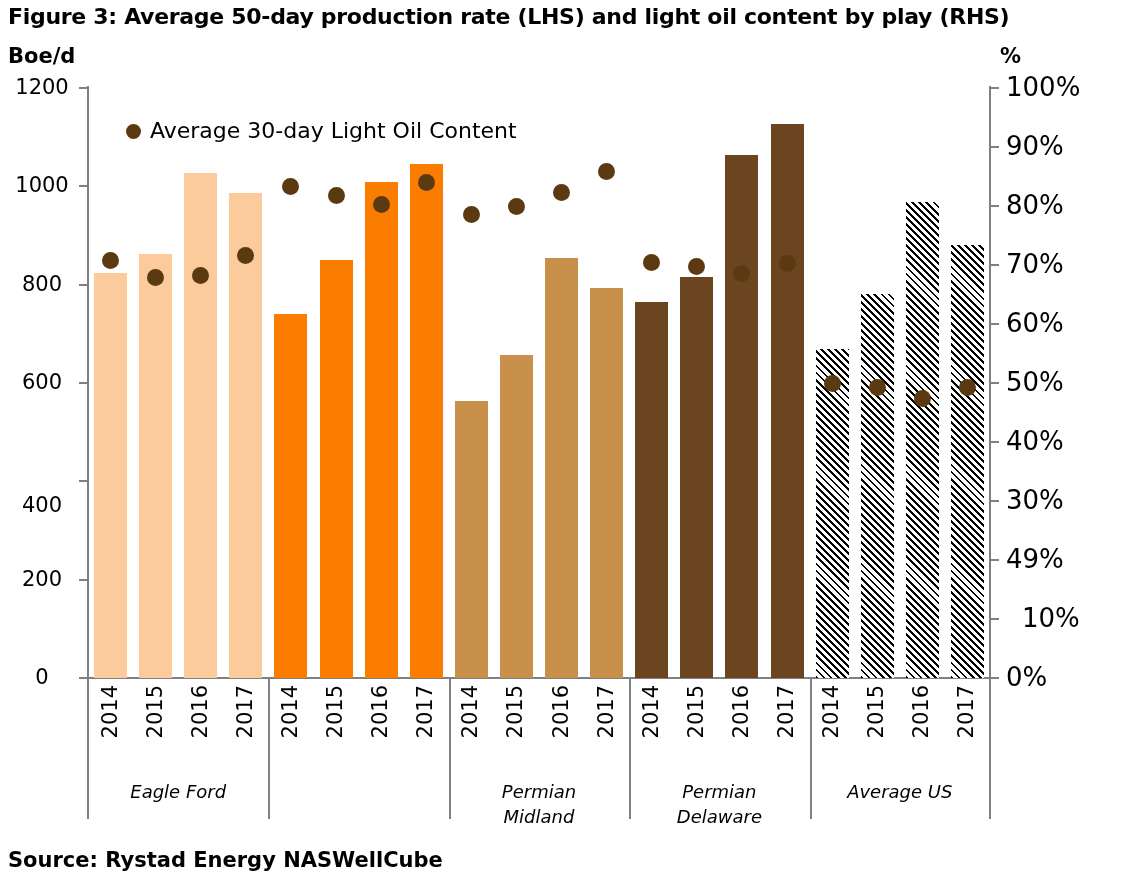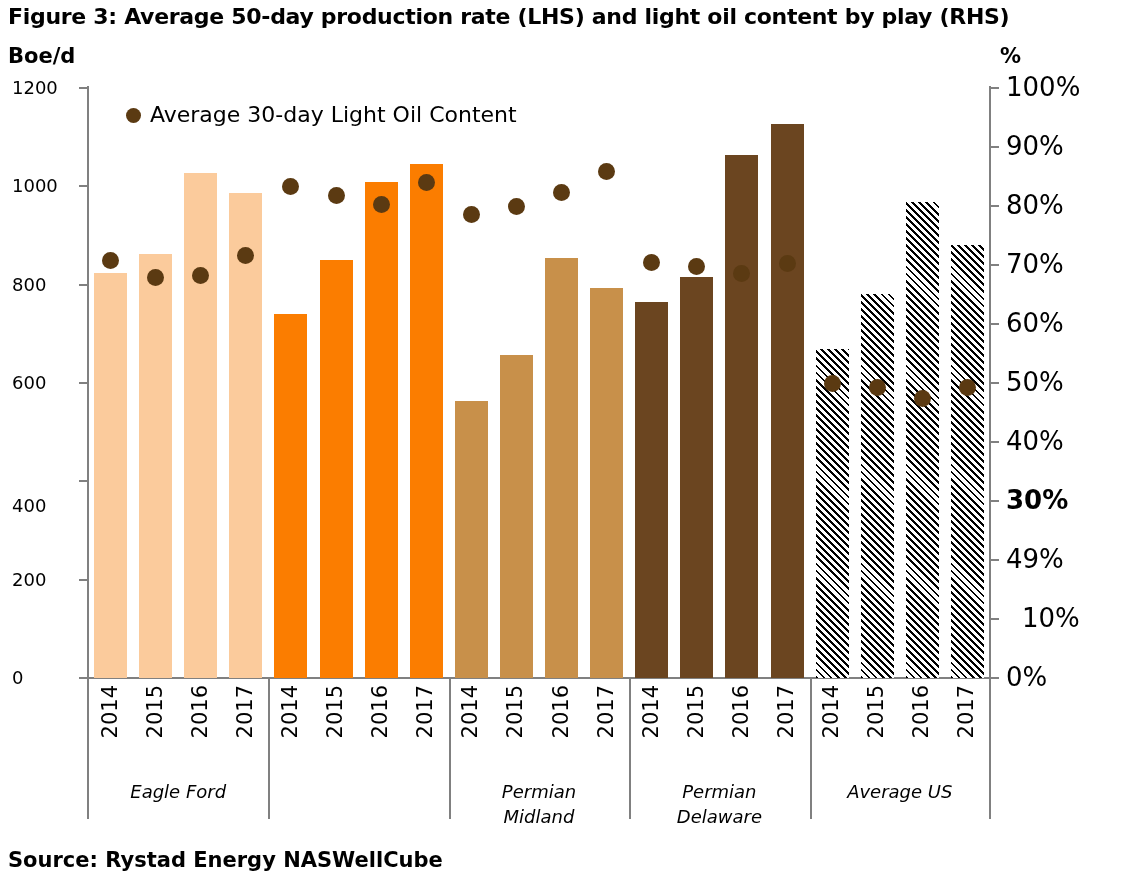--- a/index.html
+++ b/index.html
@@ -87,22 +87,22 @@
     position: absolute;
     left: 990px;
     width: 9px;
     height: 2px;
     background: #808080;
   }
   .ylabel-left {
     position: absolute;
     right: 1052px;
     width: 60px;
-    text-align: left;
-    font-size: 18px;
+    text-align: center;
+    font-size: 21px;
     line-height: 21px;
   }
   .ylabel-right {
     position: absolute;
     left: 1006px;
     width: 70px;
     text-align: left;
     font-size: 26px;
     line-height: 21px;
   }
@@ -131,21 +131,21 @@
     width: 17px;
     height: 17px;
     border-radius: 50%;
     background: #5B3A12;
   }
 
   
   #legend {
     position: absolute;
     left: 126px;
-    top: 104px;
+    top: 120px;
     display: flex;
     align-items: center;
     gap: 9px;
   }
   #legend-dot {
     width: 15px;
     height: 15px;
     border-radius: 50%;
     background: #5B3A12;
   }
@@ -243,21 +243,21 @@
     <div class="ylabel-left" style="top: 77px;">1200</div>
   </div>
 <div id="ticks-right">
     <div class="tick-right" style="top: 677px;"></div>
     <div class="ylabel-right" style="top: 667px;">0%</div>
     <div class="tick-right" style="top: 618px;"></div>
     <div class="ylabel-right" style="top: 608px; margin-left: 16px;">10%</div>
     <div class="tick-right" style="top: 559px;"></div>
     <div class="ylabel-right" style="top: 549px;">49%</div>
     <div class="tick-right" style="top: 500px;"></div>
-    <div class="ylabel-right" style="top: 490px; font-weight: bold;">30%</div>
+    <div class="ylabel-right" style="top: 490px;">30%</div>
     <div class="tick-right" style="top: 441px;"></div>
     <div class="ylabel-right" style="top: 431px;">40%</div>
     <div class="tick-right" style="top: 382px;"></div>
     <div class="ylabel-right" style="top: 372px;">50%</div>
     <div class="tick-right" style="top: 323px;"></div>
     <div class="ylabel-right" style="top: 313px;">60%</div>
     <div class="tick-right" style="top: 264px;"></div>
     <div class="ylabel-right" style="top: 254px;">70%</div>
     <div class="tick-right" style="top: 205px;"></div>
     <div class="ylabel-right" style="top: 195px;">80%</div>

